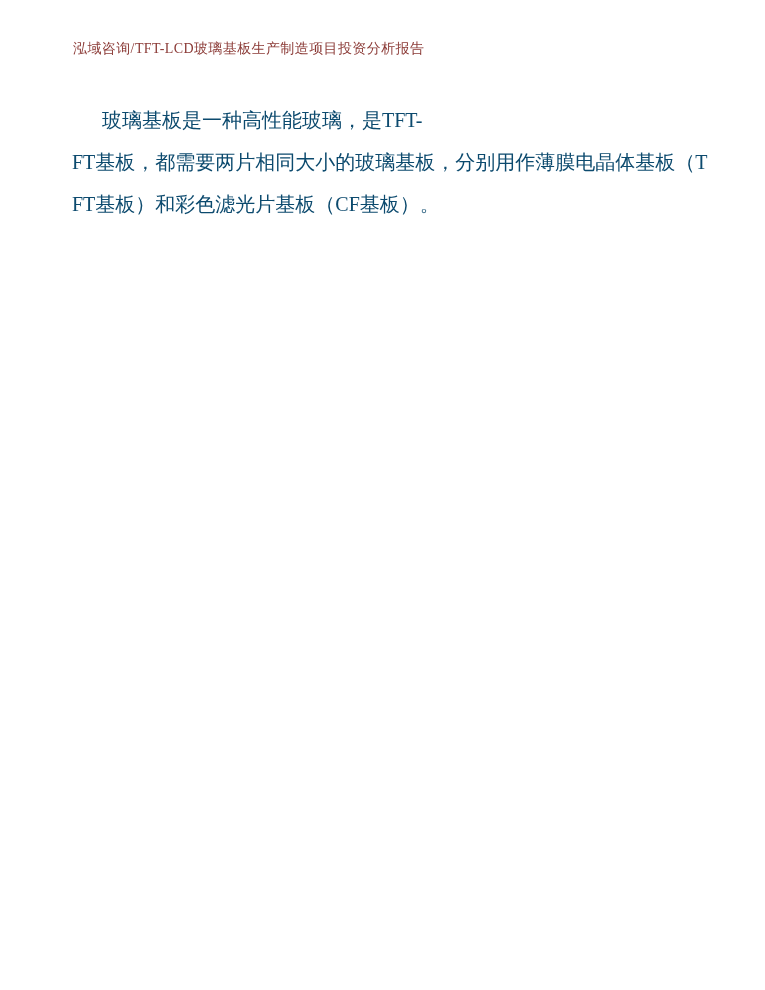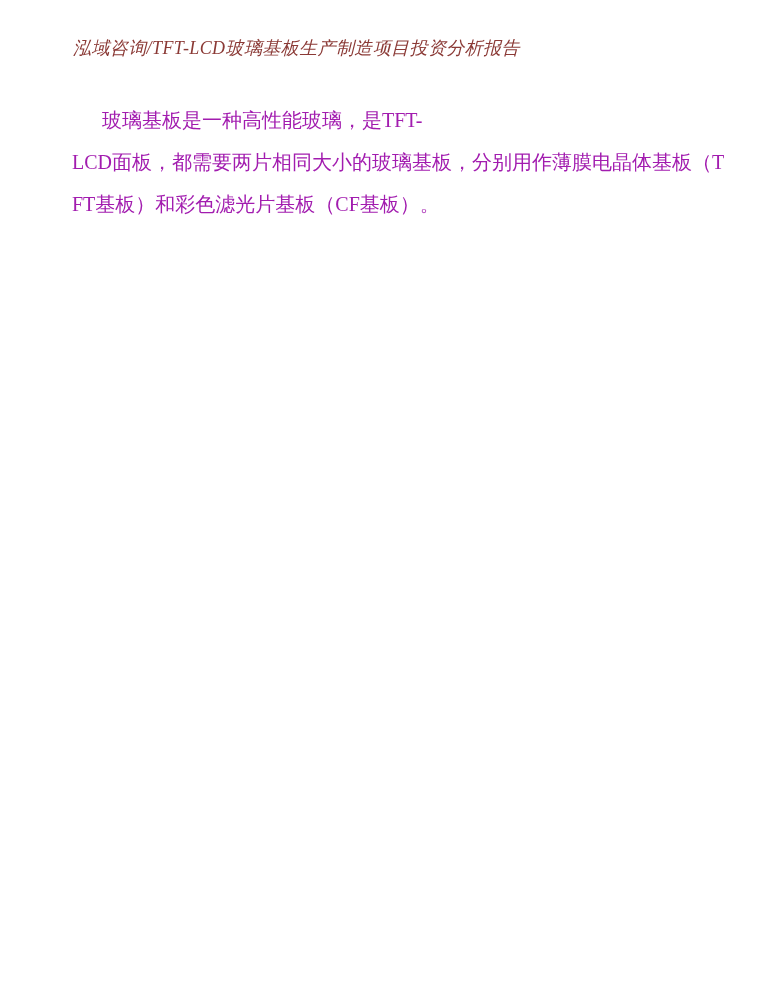--- a/index.html
+++ b/index.html
@@ -12,25 +12,24 @@
     width: 765px;
     height: 990px;
     background: #ffffff;
     overflow: hidden;
     font-family: "Liberation Serif", "DejaVu Serif", serif;
   }
   .doc-header {
     position: absolute;
     left: 73px;
     top: 40px;
-    font-size: 18px;
+    font-size: 14px;
     line-height: 17px;
     letter-spacing: 0.4px;
     white-space: nowrap;
-    font-style: italic;
   }
   .doc-paragraph {
     position: absolute;
     left: 72px;
     top: 99px;
     width: 640px;
     font-size: 20px;
     line-height: 42px;
   }
   .doc-line {
@@ -40,19 +39,19 @@
     text-indent: 30px;
   }
 </style>
 </head>
 <body>
 
 <div class="page" style="background: rgb(255, 255, 255);">
 
   <div class="doc-header" style="color: rgb(139, 58, 54);">泓域咨询/TFT-LCD玻璃基板生产制造项目投资分析报告</div>
 
-  <div class="doc-paragraph" style="color: #a21caf;">
+  <div class="doc-paragraph" style="color: #0c4a6e;">
     <div class="doc-line first-indent">玻璃基板是一种高性能玻璃，是TFT-</div>
-    <div class="doc-line">LCD面板，都需要两片相同大小的玻璃基板，分别用作薄膜电晶体基板（T</div>
+    <div class="doc-line">FT基板，都需要两片相同大小的玻璃基板，分别用作薄膜电晶体基板（T</div>
     <div class="doc-line">FT基板）和彩色滤光片基板（CF基板）。</div>
   </div>
 
 </div>
 
 </body></html>

